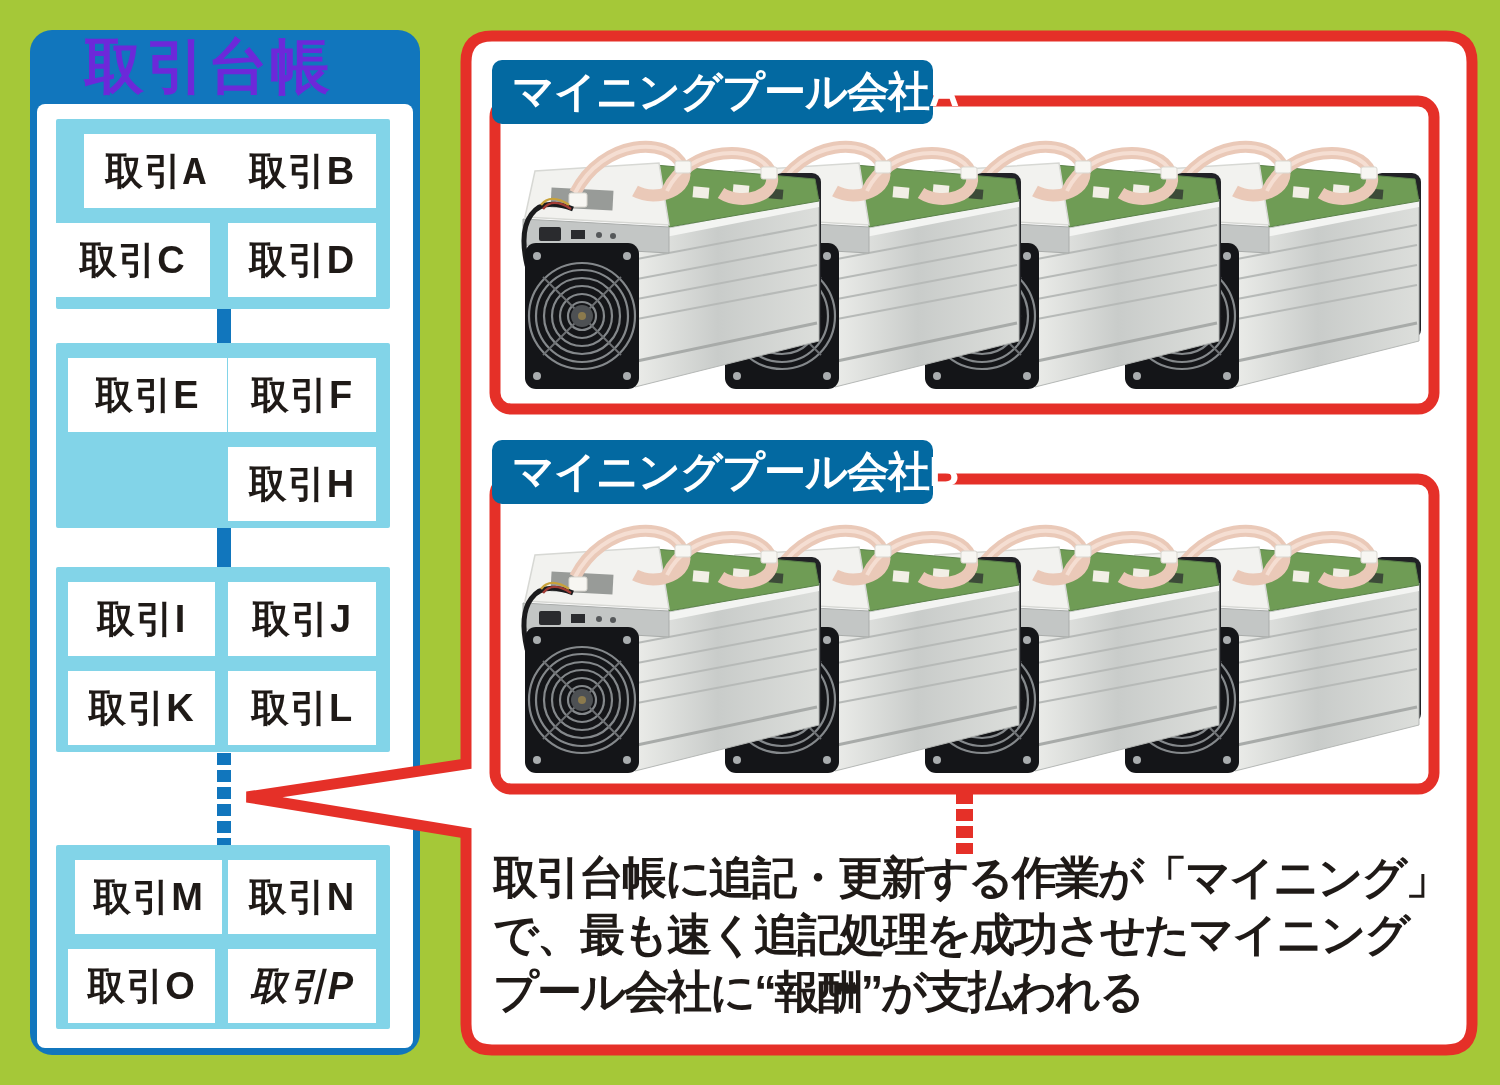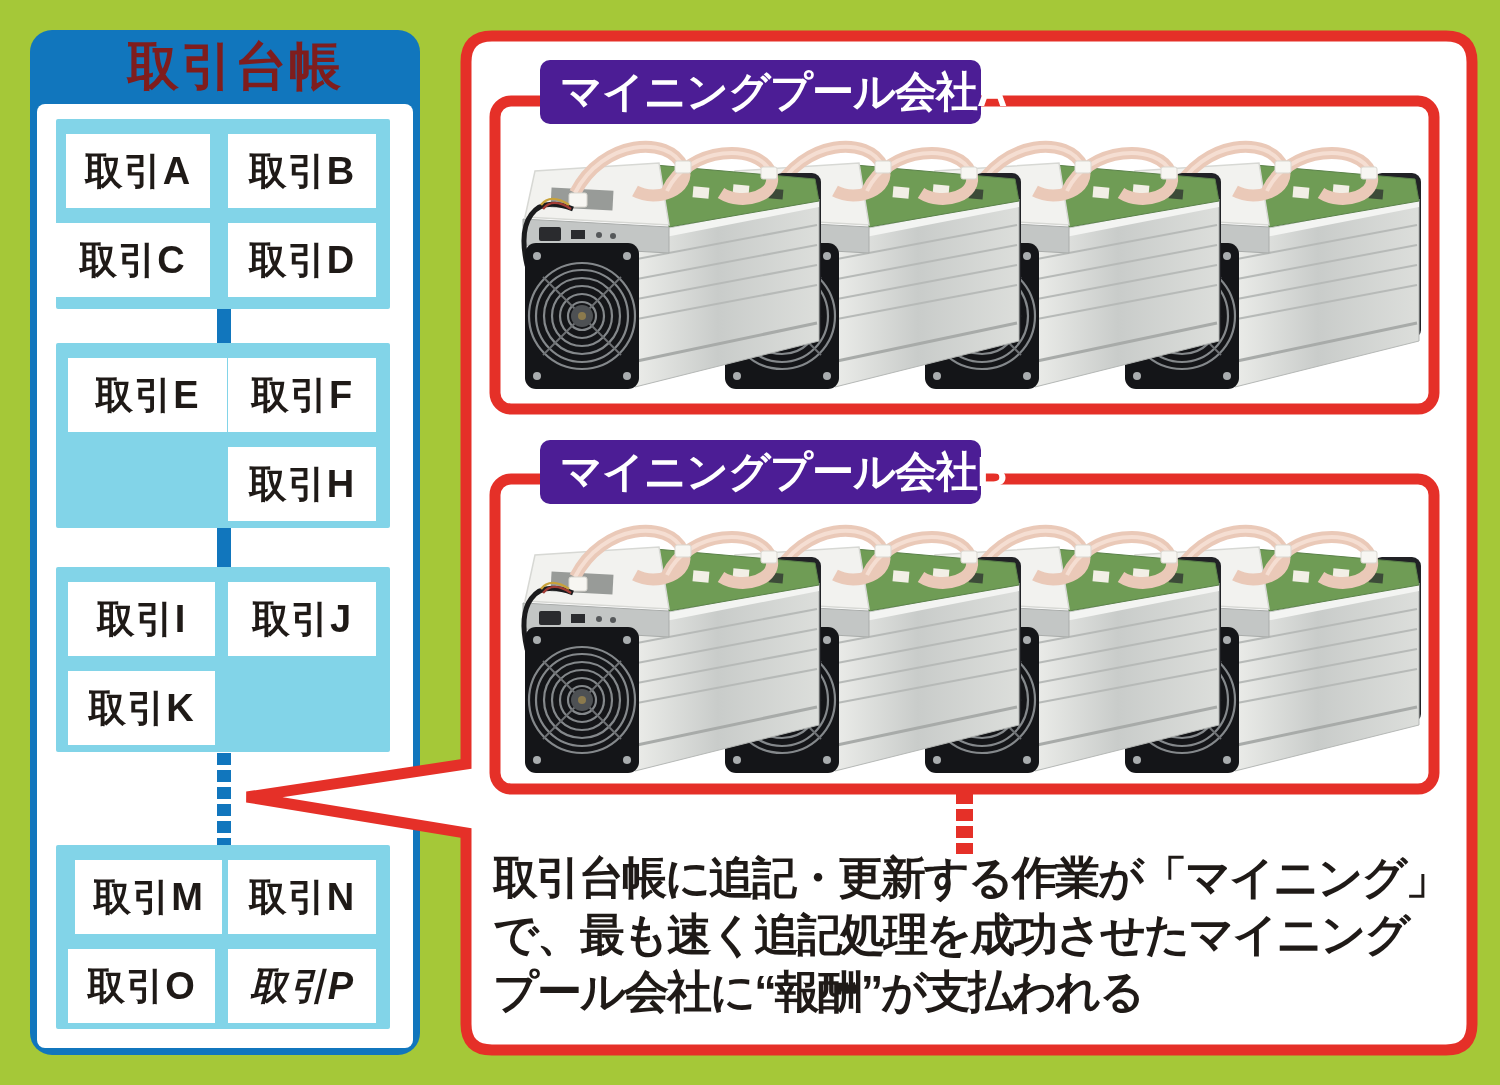--- a/index.html
+++ b/index.html
@@ -7,22 +7,22 @@
   .stage {
     position:relative; width:1500px; height:1085px;
     background:#a5c838; overflow:hidden;
   }
   
   .ledger-panel {
     position:absolute; left:30px; top:30px; width:390px; height:1025px;
     background:#1176bd; border-radius:22px;
   }
   .ledger-title {
-    position:absolute; left:40px; top:30px; width:390px; height:74px;
-    color:#7f1d1d; font-size:52px; font-weight:800; letter-spacing:2px;
+    position:absolute; left:13px; top:30px; width:390px; height:74px;
+    color:#6d28d9; font-size:60px; font-weight:800; letter-spacing:2px;
     display:flex; align-items:center; justify-content:center;
   }
   .ledger-inner {
     position:absolute; left:37px; top:104px; width:376px; height:944px;
     background:#ffffff; border-radius:8px;
   }
   .ledger-block {
     position:absolute; background:#82d4e8; border-radius:2px;
   }
   .cell {
@@ -35,23 +35,23 @@
     position:absolute; left:217px; width:14px; background:#1176bd;
   }
   .conn-dashed {
     position:absolute; left:217px; width:14px;
     background:repeating-linear-gradient(180deg,#1176bd 0 12px,transparent 12px 17px);
   }
   
   .art { position:absolute; left:0; top:0; width:1500px; height:1085px; }
   .pool-label {
     position:absolute; left:492px; width:441px; height:64px;
-    background:#4c1d95; border-radius:10px;
+    background:#0369a1; border-radius:10px;
     color:#ffffff; font-size:42px; font-weight:800; letter-spacing:-1px;
-    display:flex; align-items:center; padding-left:20px; white-space:nowrap;margin-left:48px;
+    display:flex; align-items:center; padding-left:20px; white-space:nowrap;
   }
   .red-dashes {
     position:absolute; left:956px; top:792px; width:17px; height:62px;
     background:repeating-linear-gradient(180deg,#e53028 0 12px,transparent 12px 17px);
   }
   .caption {
     position:absolute; left:493px; top:849px; width:960px;
     color:#1f1a17; font-size:45px; font-weight:800;
     line-height:57px; letter-spacing:-2px; white-space:nowrap;
   }
@@ -59,36 +59,37 @@
 </head>
 <body>
 
 <div class="stage">
 
   <div class="ledger-panel"></div>
   <div class="ledger-inner"></div>
   <div class="ledger-title">取引台帳</div>
 
   <div class="ledger-block" style="left:56px;top:119px;width:334px;height:190px;"></div>
-  <div class="cell" style="left:66px;top:134px;width:144px;">取引A</div>
+  <div class="cell" style="left:84px;top:134px;width:144px;font-family:Liberation Mono, monospace;">取引A</div>
   <div class="cell" style="left:228px;top:134px;width:148px;">取引B</div>
   <div class="cell" style="left:55px;top:223px;width:155px;">取引C</div>
   <div class="cell" style="left:228px;top:223px;width:148px;">取引D</div>
   <div class="conn-solid" style="top:309px;height:34px;"></div>
 
   <div class="ledger-block" style="left:56px;top:343px;width:334px;height:185px;"></div>
   <div class="cell" style="left:68px;top:358px;width:159px;">取引E</div>
   <div class="cell" style="left:228px;top:358px;width:148px;">取引F</div>
   <div class="cell" style="left:228px;top:447px;width:148px;">取引H</div>
   <div class="conn-solid" style="top:528px;height:39px;"></div>
 
   <div class="ledger-block" style="left:56px;top:567px;width:334px;height:185px;"></div>
   <div class="cell" style="left:68px;top:582px;width:147px;">取引I</div>
   <div class="cell" style="left:228px;top:582px;width:148px;">取引J</div>
   <div class="cell" style="left:68px;top:671px;width:147px;">取引K</div>
+  <div class="cell" style="left:228px;top:671px;width:148px;">取引L</div>
   <div class="conn-dashed" style="top:753px;height:92px;"></div>
 
   <div class="ledger-block" style="left:56px;top:845px;width:334px;height:184px;"></div>
   <div class="cell" style="left:68px;top:860px;width:147px;margin-left:7px;">取引M</div>
   <div class="cell" style="left:228px;top:860px;width:148px;">取引N</div>
   <div class="cell" style="left:68px;top:949px;width:147px;">取引O</div>
   <div class="cell" style="left:228px;top:949px;width:148px;font-style:italic;">取引P</div>
 
   <svg class="art" viewBox="0 0 1500 1085">
     <defs>

